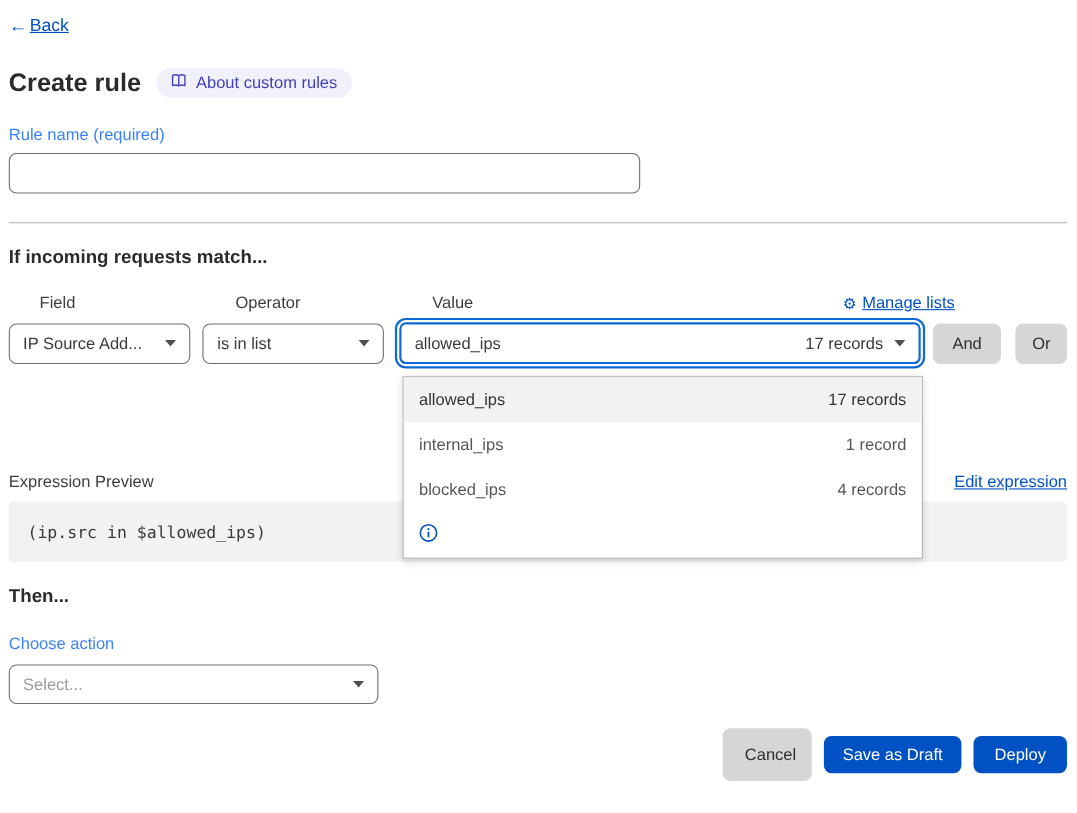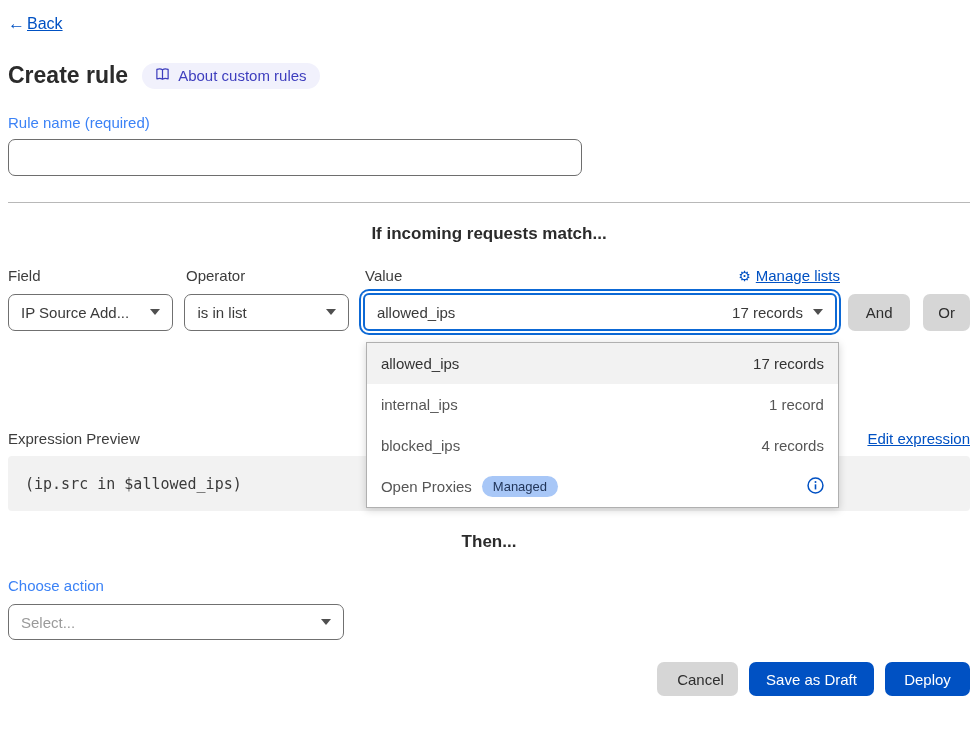--- a/index.html
+++ b/index.html
@@ -35,25 +35,25 @@
   .rule-name-input {
     margin-top: 8px; width: 574px; height: 37px;
     border: 1px solid #6e6e6e; border-radius: 7px;
     font-size: 15px; padding: 0 12px; color: #313131; outline: none;
     font-family: "Liberation Sans", sans-serif;
   }
   .helper-text { margin: 7px 0 0 0; font-size: 15px; color: #4b4b4b; }
 
   hr.divider { border: none; border-top: 1px solid #b8b8b8; margin: 26px 0 0 0; width: 962px; }
 
-  h2.section-heading { margin: 21px 0 0 0; font-size: 17px; font-weight: 700; color: #2b2b2b; text-align: center; }
+  h2.section-heading { margin: 21px 0 0 0; font-size: 17px; font-weight: 700; color: #2b2b2b; }
 
   
   .builder { position: relative; margin-top: 23px; }
-  .labels-row { display: flex; align-items: flex-end; }
+  .labels-row { display: flex; align-items: flex-end; margin-left: 28px; }
   .col-label { font-size: 15px; color: #3d3d3d; }
   .lbl-field { width: 178px; }
   .lbl-operator { width: 172px; }
   .value-label-row { width: 482px; display: flex; justify-content: space-between; align-items: center; padding-left: 7px; }
   .manage-lists {
     display: inline-flex; align-items: center; gap: 5px;
     color: #0051c3; font-size: 15px; text-decoration: none; cursor: pointer;
   }
   .manage-lists .gear { font-size: 14px; text-decoration: none; }
   .manage-lists .link-text { text-decoration: underline; }
@@ -119,21 +119,21 @@
   .expr-code { font-family: "DejaVu Sans Mono", monospace; font-size: 15px; color: #3a3a3a; }
 
   
   .then-heading { margin-top: 29px; }
   .action-select { width: 336px; margin-top: 10px; height: 36px; }
   .placeholder-text { color: #9a9a9a; }
 
   
   .footer { display: flex; justify-content: flex-end; align-items: center; gap: 11px; margin-top: 22px; width: 962px; }
   .btn-primary { background: #0051c3; color: #ffffff; }
-  .cancel-btn { width: 81px; height: 34px; padding-left: 12px; }
+  .cancel-btn { width: 81px; height: 48px; padding-left: 12px; }
   .save-draft-btn { width: 125px; height: 34px; }
   .deploy-btn { width: 85px; height: 34px; }
 </style>
 </head>
 <body>
 
 <div class="page">
 
   <a class="back-link">
     <span class="arrow">←</span>
@@ -200,24 +200,20 @@
           </div>
           <div class="dd-row">
             <span class="dd-name">internal_ips</span>
             <span class="dd-count">1 record</span>
           </div>
           <div class="dd-row">
             <span class="dd-name">blocked_ips</span>
             <span class="dd-count">4 records</span>
           </div>
           <div class="dd-row">
-            <span class="dd-left">
-              <span class="dd-name">Open Proxies</span>
-              <span class="managed-badge">Managed</span>
-            </span>
             <span>
               <svg width="17" height="17" viewBox="0 0 16 16">
                 <circle cx="8" cy="8" r="7" fill="none" stroke="#0051c3" stroke-width="1.4"></circle>
                 <rect x="7.25" y="6.9" width="1.5" height="4.8" fill="#0051c3"></rect>
                 <circle cx="8" cy="4.7" r="0.95" fill="#0051c3"></circle>
               </svg>
             </span>
           </div>
         </div>
       </div>

